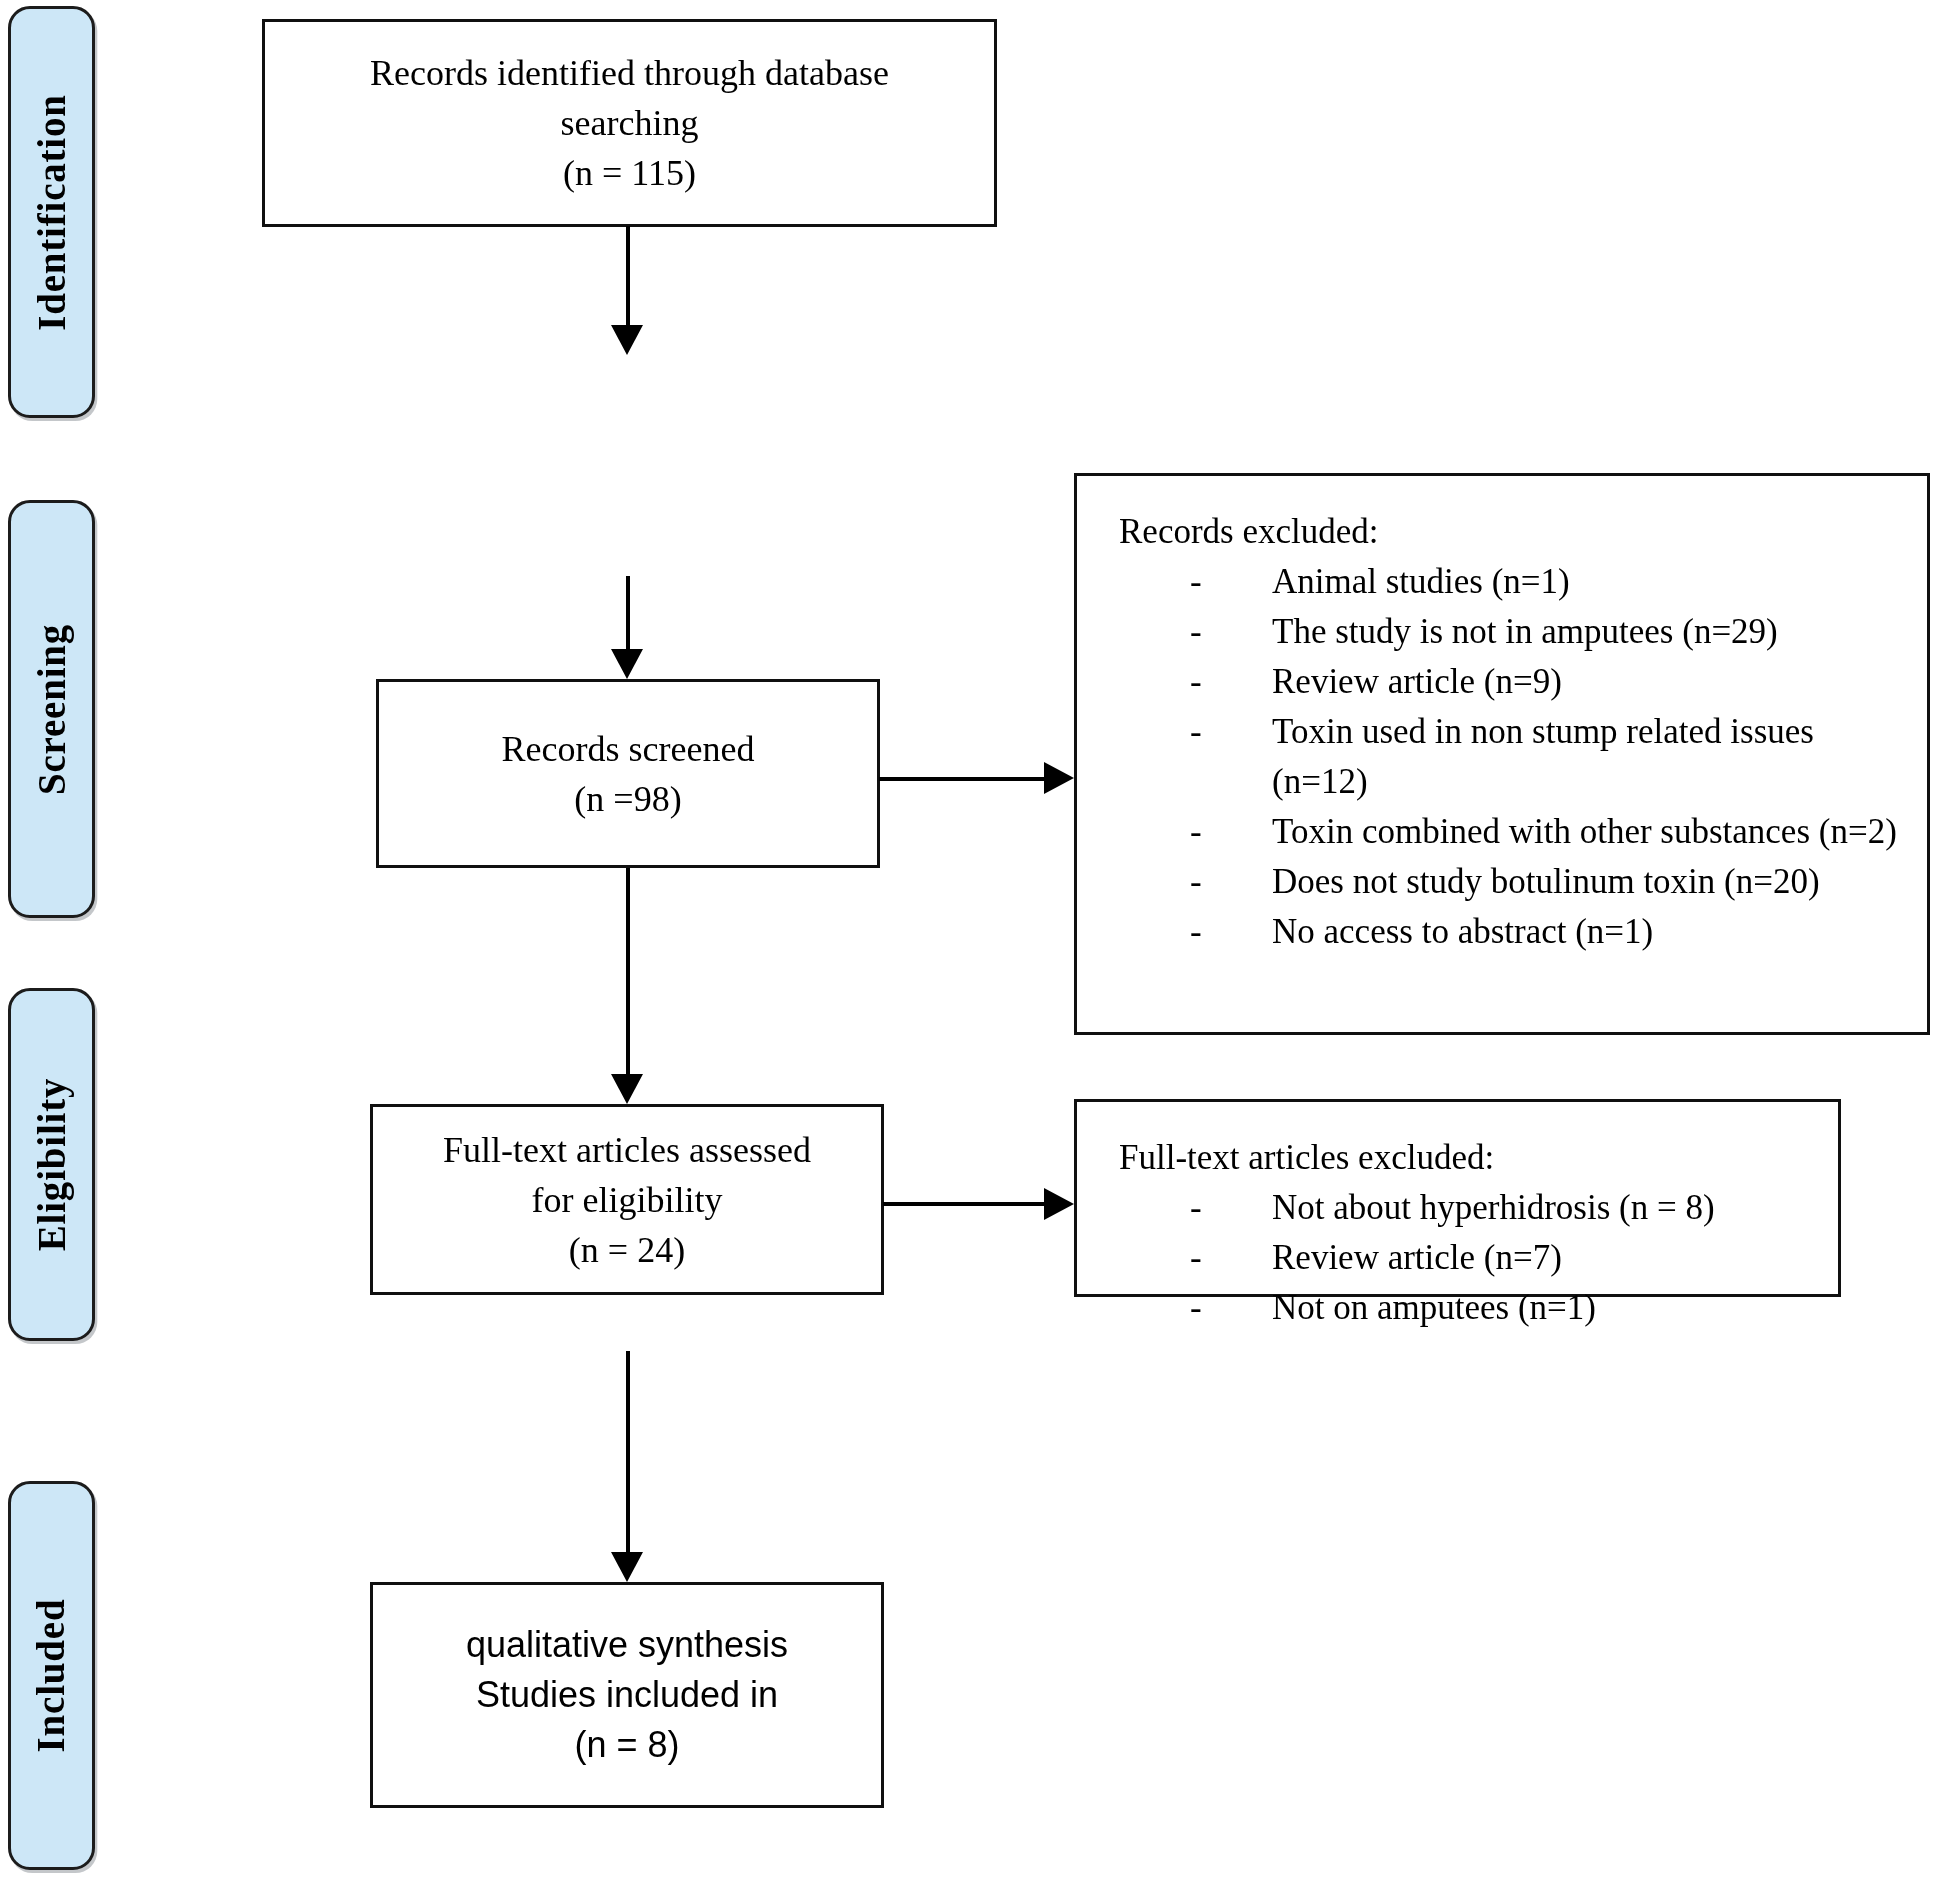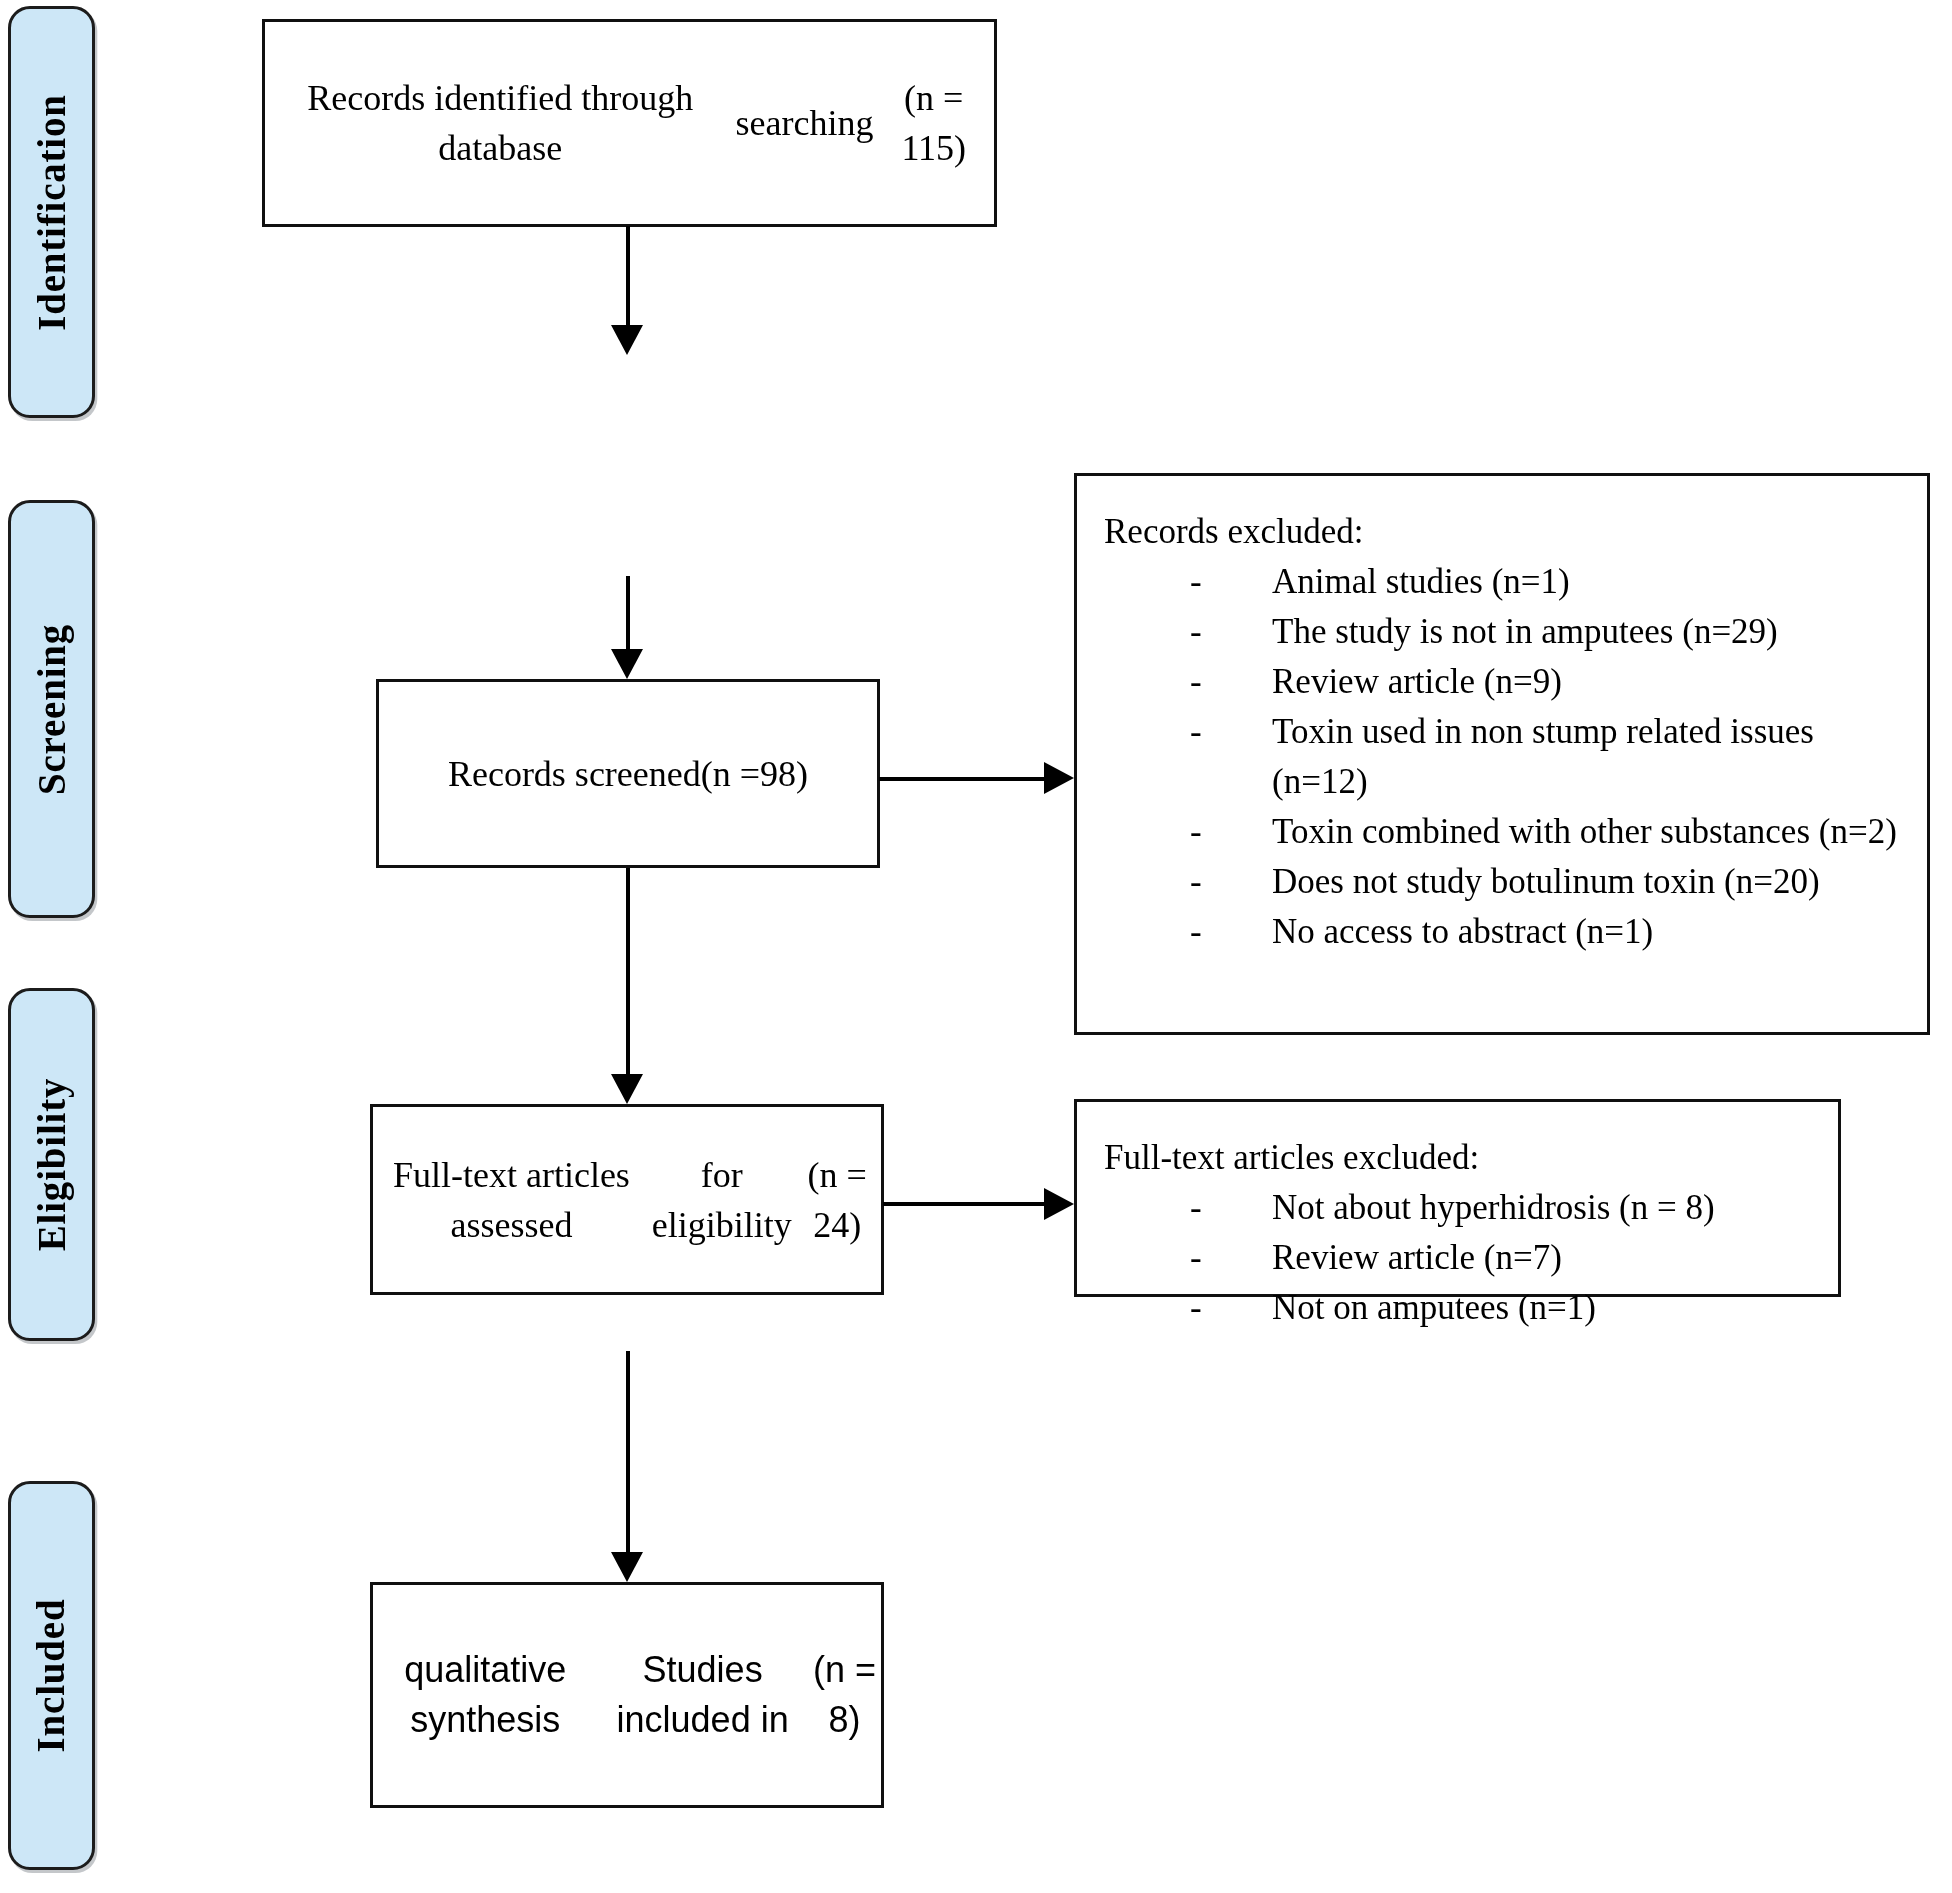--- a/index.html
+++ b/index.html
@@ -9,29 +9,29 @@
   
   .stage{position:absolute;left:7.8px;width:87px;background:var(--stage-fill,#cde7f7);
          border:3.9px solid #1c1c1c;border-radius:22px;box-sizing:border-box;
          display:flex;align-items:center;justify-content:center;
          box-shadow:2.3px 3.1px 0 rgba(60,70,80,.30);}
   .stage .vtext{transform:rotate(-90deg);white-space:nowrap;
          font-weight:bold;font-size:39px;letter-spacing:0.8px;}
 
   
   .fbox{position:absolute;background:#fff;border:3.9px solid #101010;box-sizing:border-box;
-        display:flex;align-items:center;justify-content:center;
+        display:flex;flex-direction:column;align-items:center;justify-content:center;
         text-align:center;font-size:36px;line-height:50px;}
   .fbox.sans{font-family:"Liberation Sans","DejaVu Sans",sans-serif;font-size:36px;}
   .fbox .ghost{opacity:.38;color:#8fa2b5;white-space:pre;line-height:31px;font-size:33px;}
 
   
   .xbox{position:absolute;background:#fff;border:3.1px solid #101010;box-sizing:border-box;
         font-size:35px;line-height:50px;padding:31px 22px 0 27px;}
-  .xbox .xtitle{white-space:nowrap;}
+  .xbox .xtitle{white-space:nowrap;margin-left:15px;}
   .xrow{display:flex;padding-left:86px;}
   .xrow .dash{flex:0 0 82px;}
   .xrow .btxt{flex:1;}
 
   
   .vline,.hline{position:absolute;background:#000;}
   .vline{width:3.9px;}
   .hline{height:3.9px;}
   .head-down{position:absolute;width:0;height:0;
        border-left:16.3px solid transparent;border-right:16.3px solid transparent;border-top:30px solid #000;}

